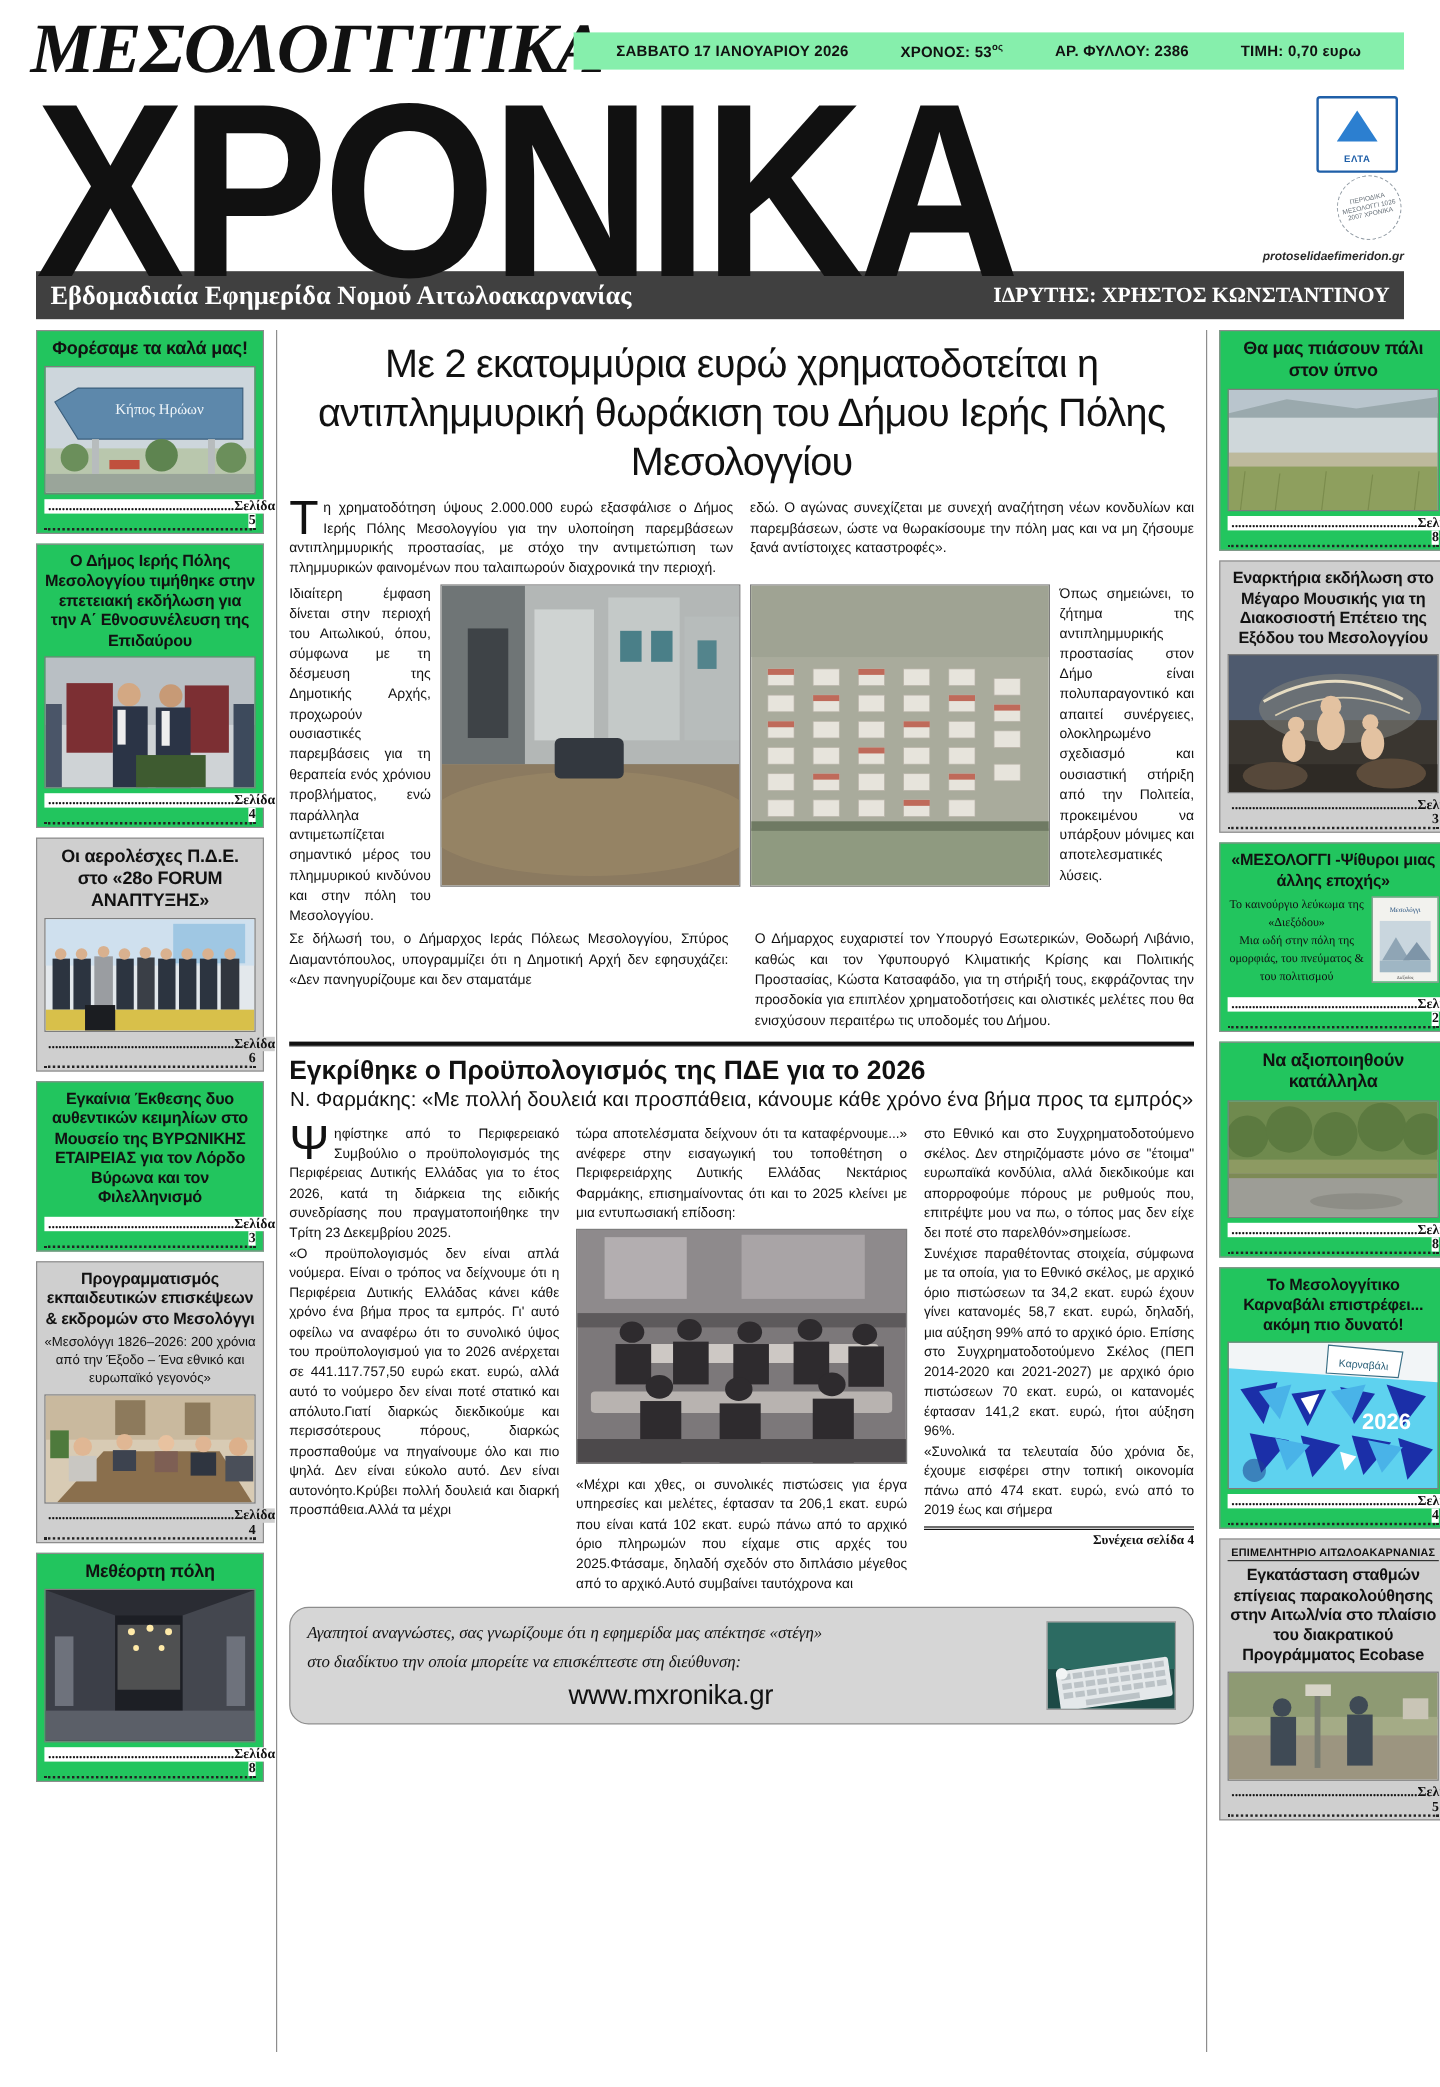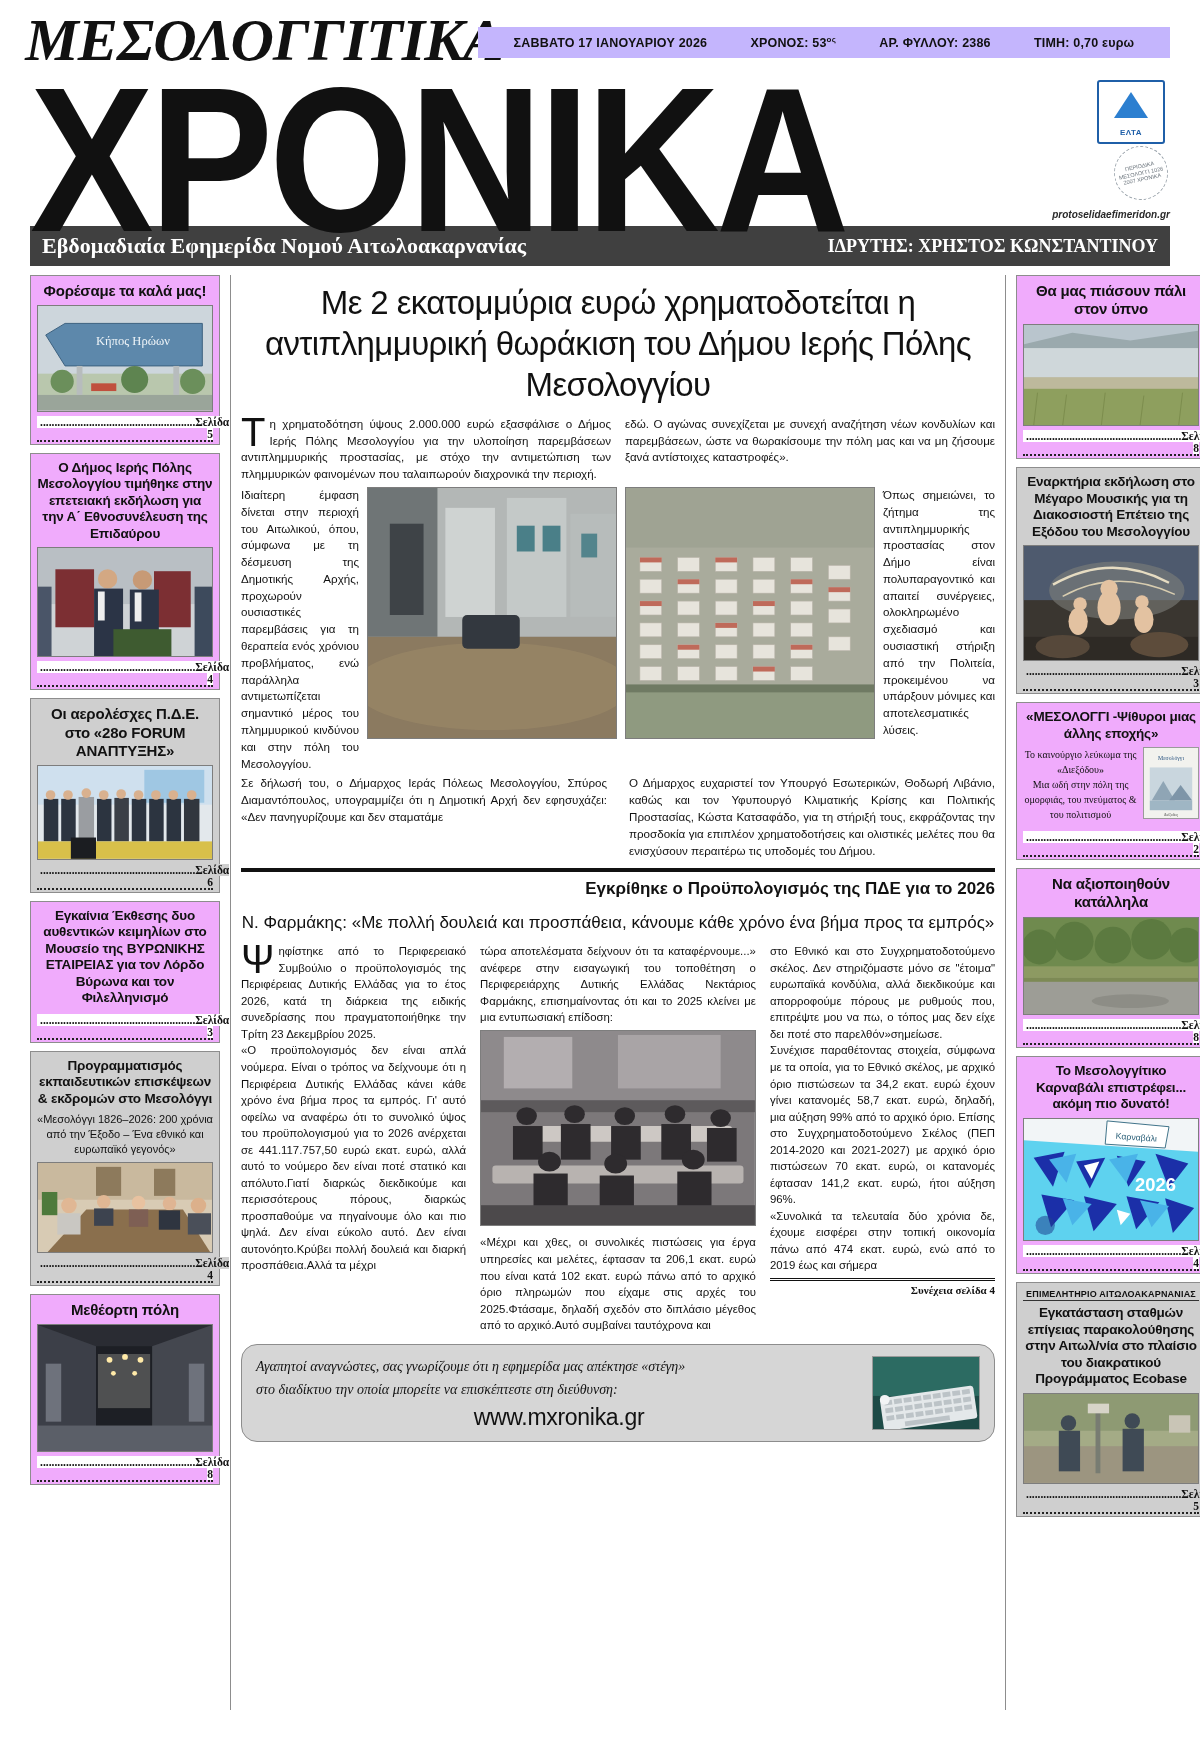--- a/index.html
+++ b/index.html
@@ -16,21 +16,21 @@
   .masthead-top { position: relative; height: 78px; display: flex; align-items: flex-end; }
   .paper-name {
     font-family: "Liberation Serif", serif;
     font-style: italic; font-weight: 700;
     font-size: 59px; letter-spacing: -1px;
     line-height: 1; transform: scaleX(1.02);
     padding-bottom: 8px; white-space: nowrap;
   }
   .issue-bar {
     position: absolute; left: 448px; right: 0; bottom: 20px;
-    background: #c4b5fd; height: 31px;
+    background: #86efac; height: 31px;
     display: flex; align-items: center; justify-content: space-around;
     font-size: 12.5px; font-weight: 700; letter-spacing: .2px;
     padding: 0 14px;
     margin-top: 40px;
   }
   .issue-bar sup { font-size: 8px; }
 
   
   .logo-wrap { position: relative; height: 150px; margin-top: -6px; }
   .logo-text {
@@ -71,21 +71,21 @@
   .subhead-right { font-family:"Liberation Serif", serif; font-size: 18px; font-weight:700; }
 
   
   .grid {
     display: grid; grid-template-columns: 190px 1fr 190px; gap: 10px;
     margin-top: 9px; height: 1435px;
   }
   .col { display: flex; flex-direction: column; gap: 8px; }
 
   
-  .teaser { border: 1px solid #8d8d8d; padding: 6px 6px 2px; background: #f0abfc; }
+  .teaser { border: 1px solid #8d8d8d; padding: 6px 6px 2px; background: #22c55e; }
   .teaser.grey { background: #cfcfcf; }
   .teaser h3 {
     font-size: 15px; font-weight: 700; text-align: center;
     line-height: 1.22; margin-bottom: 5px; letter-spacing: -0.2px;
   }
   .teaser h3.sm { font-size: 13.5px; }
   .teaser .sub {
     font-size: 11px; text-align: center; line-height: 1.35; margin-bottom: 5px; font-weight: 400;
   }
   .thumb { width: 100%; border: 1px solid #7d7d7d; display:block; }
@@ -102,21 +102,21 @@
   .main { border-left: 1px solid #8d8d8d; border-right: 1px solid #8d8d8d; padding: 8px 10px 0; }
   .headline {
     font-size: 33px; font-weight: 400; text-align: center; line-height: 1.24;
     letter-spacing: -0.6px; margin-bottom: 10px;
   }
   .dropcap::first-letter {
     float: left; font-size: 40px; line-height: 32px; padding-right: 4px; font-weight: 400;
   }
 
   .divider { border-top: 3px solid #111; border-bottom: 1px solid #111; height: 4px; margin: 9px 0 7px; }
-  .headline2 { font-size: 17px; text-align: right; line-height: 1.22; margin-bottom: 12px; }
+  .headline2 { font-size: 22px; text-align: left; line-height: 1.22; margin-bottom: 0; }
   .kicker2 { font-size: 17px; text-align: center; line-height: 1.3; margin-bottom: 9px; }
   .contd { text-align: right; font-size: 11px; font-weight: 700; font-family:"Liberation Serif",serif;
            border-top: 3px double #111; padding-top: 2px; margin-top: 4px; }
 
   .promo {
     border: 1px solid #8d8d8d; background: #d6d6d6; border-radius: 16px;
     margin-top: 10px; padding: 10px 14px; display: flex; align-items: center; gap: 10px;
   }
   .promo-text { flex: 1; font-family: "Liberation Serif", serif; font-style: italic; }
   .promo-text .l1, .promo-text .l2 { font-size: 14px; line-height: 1.7; }

